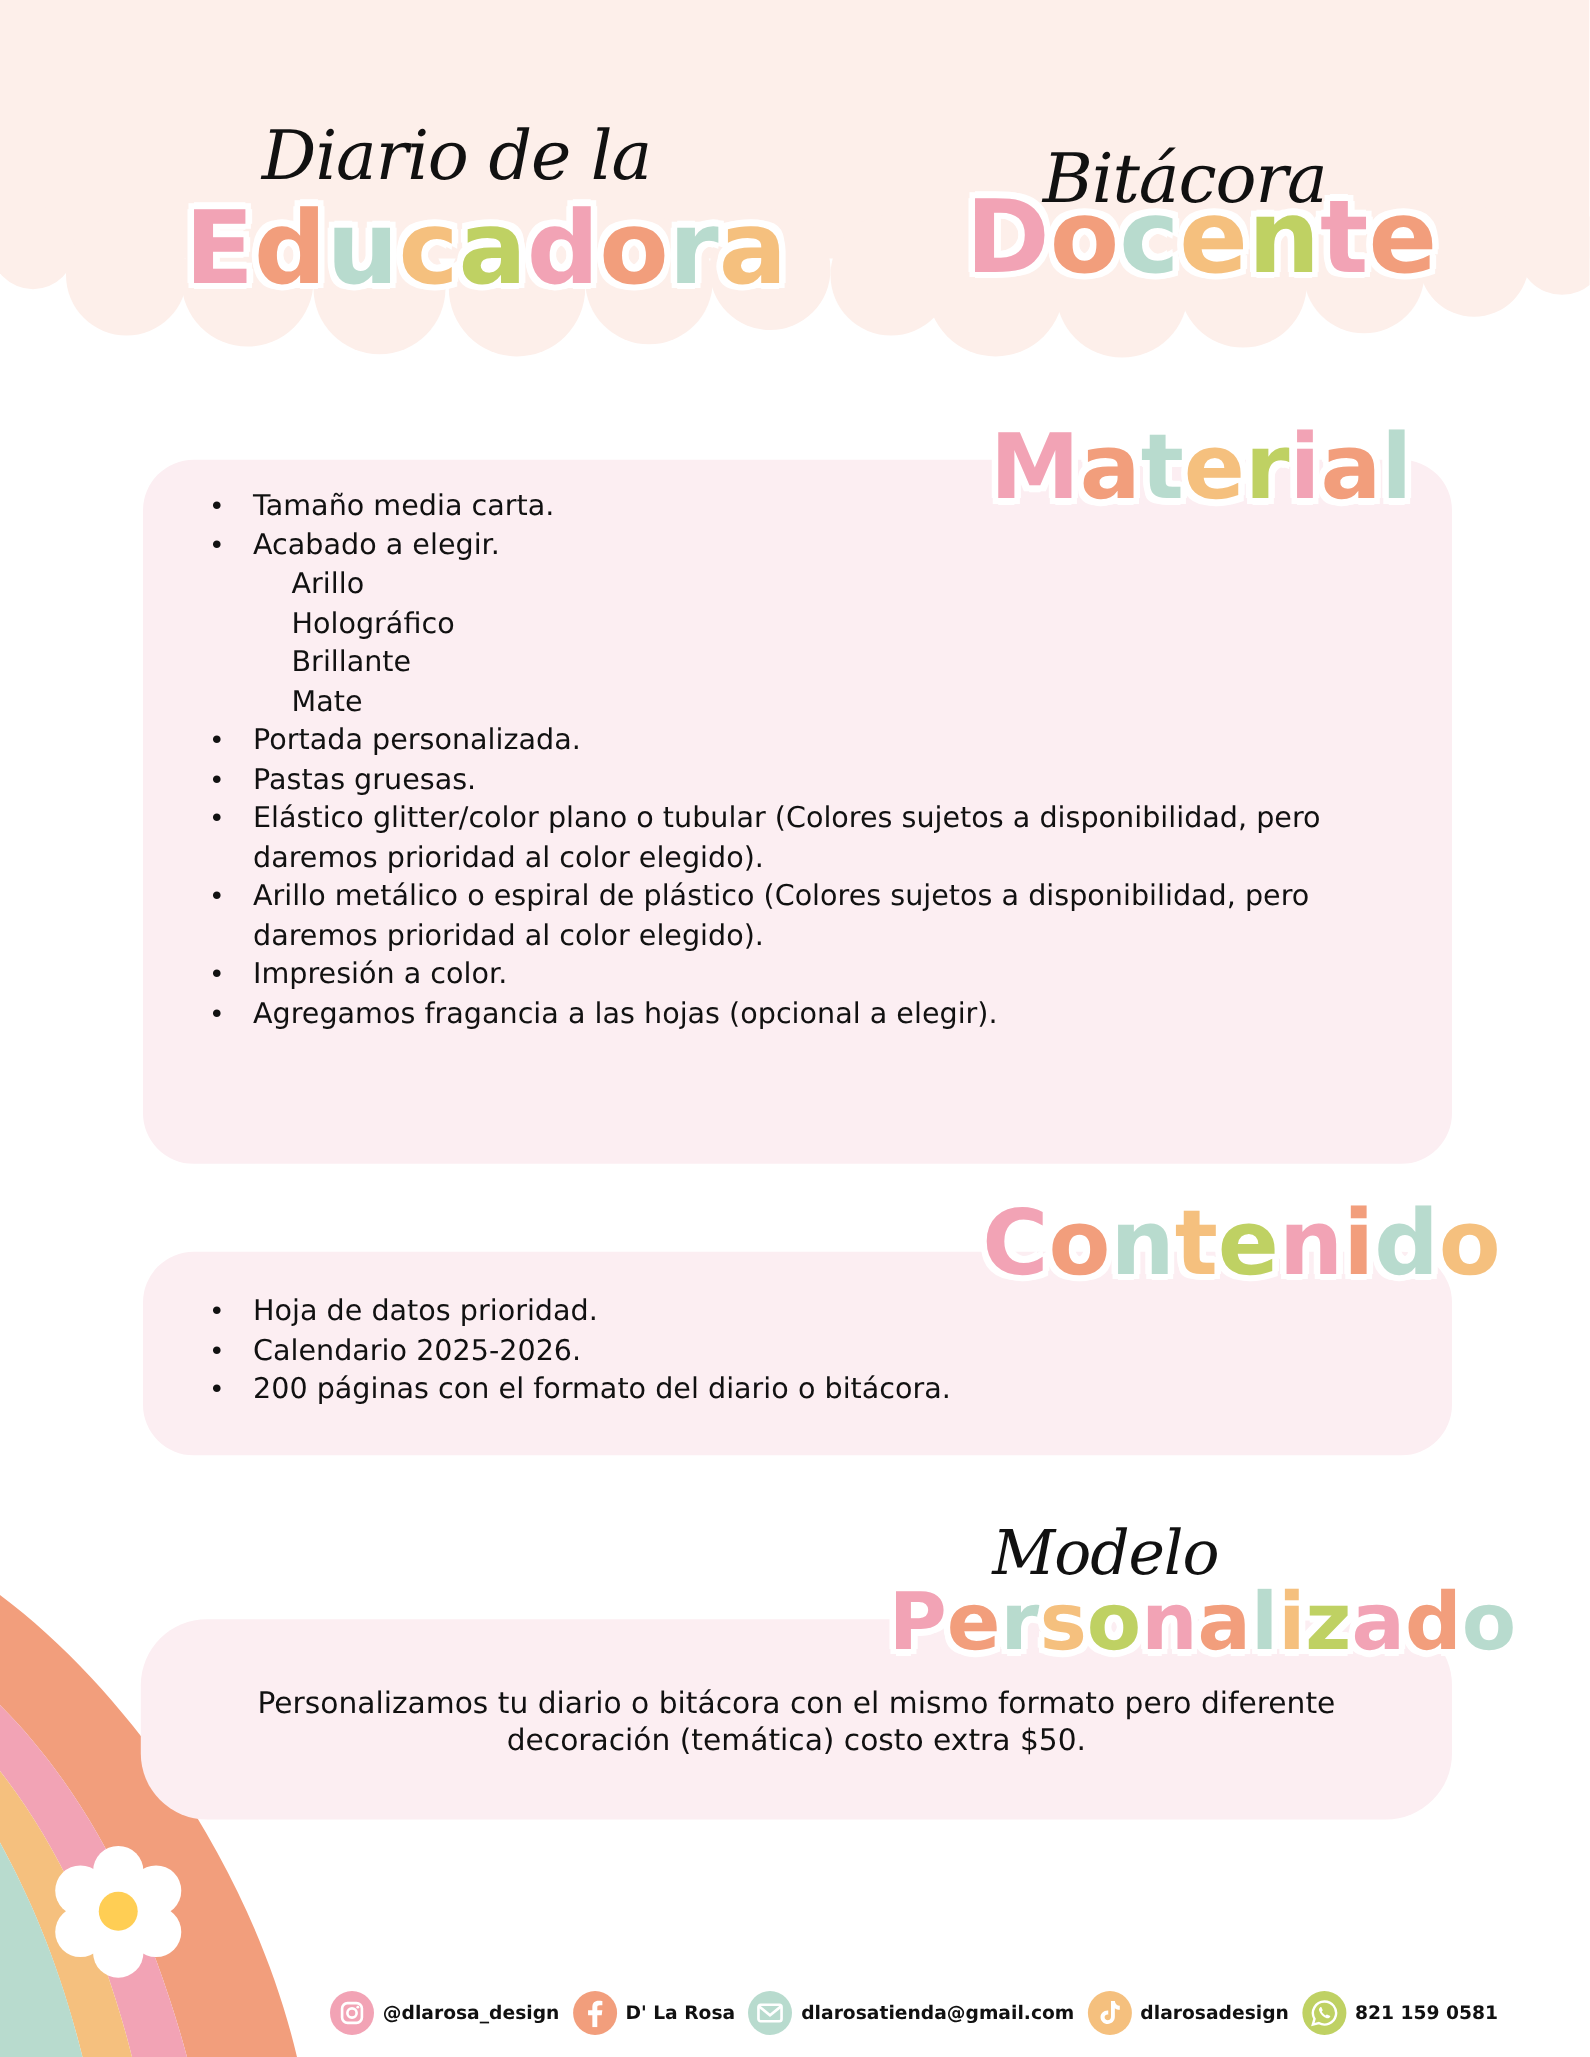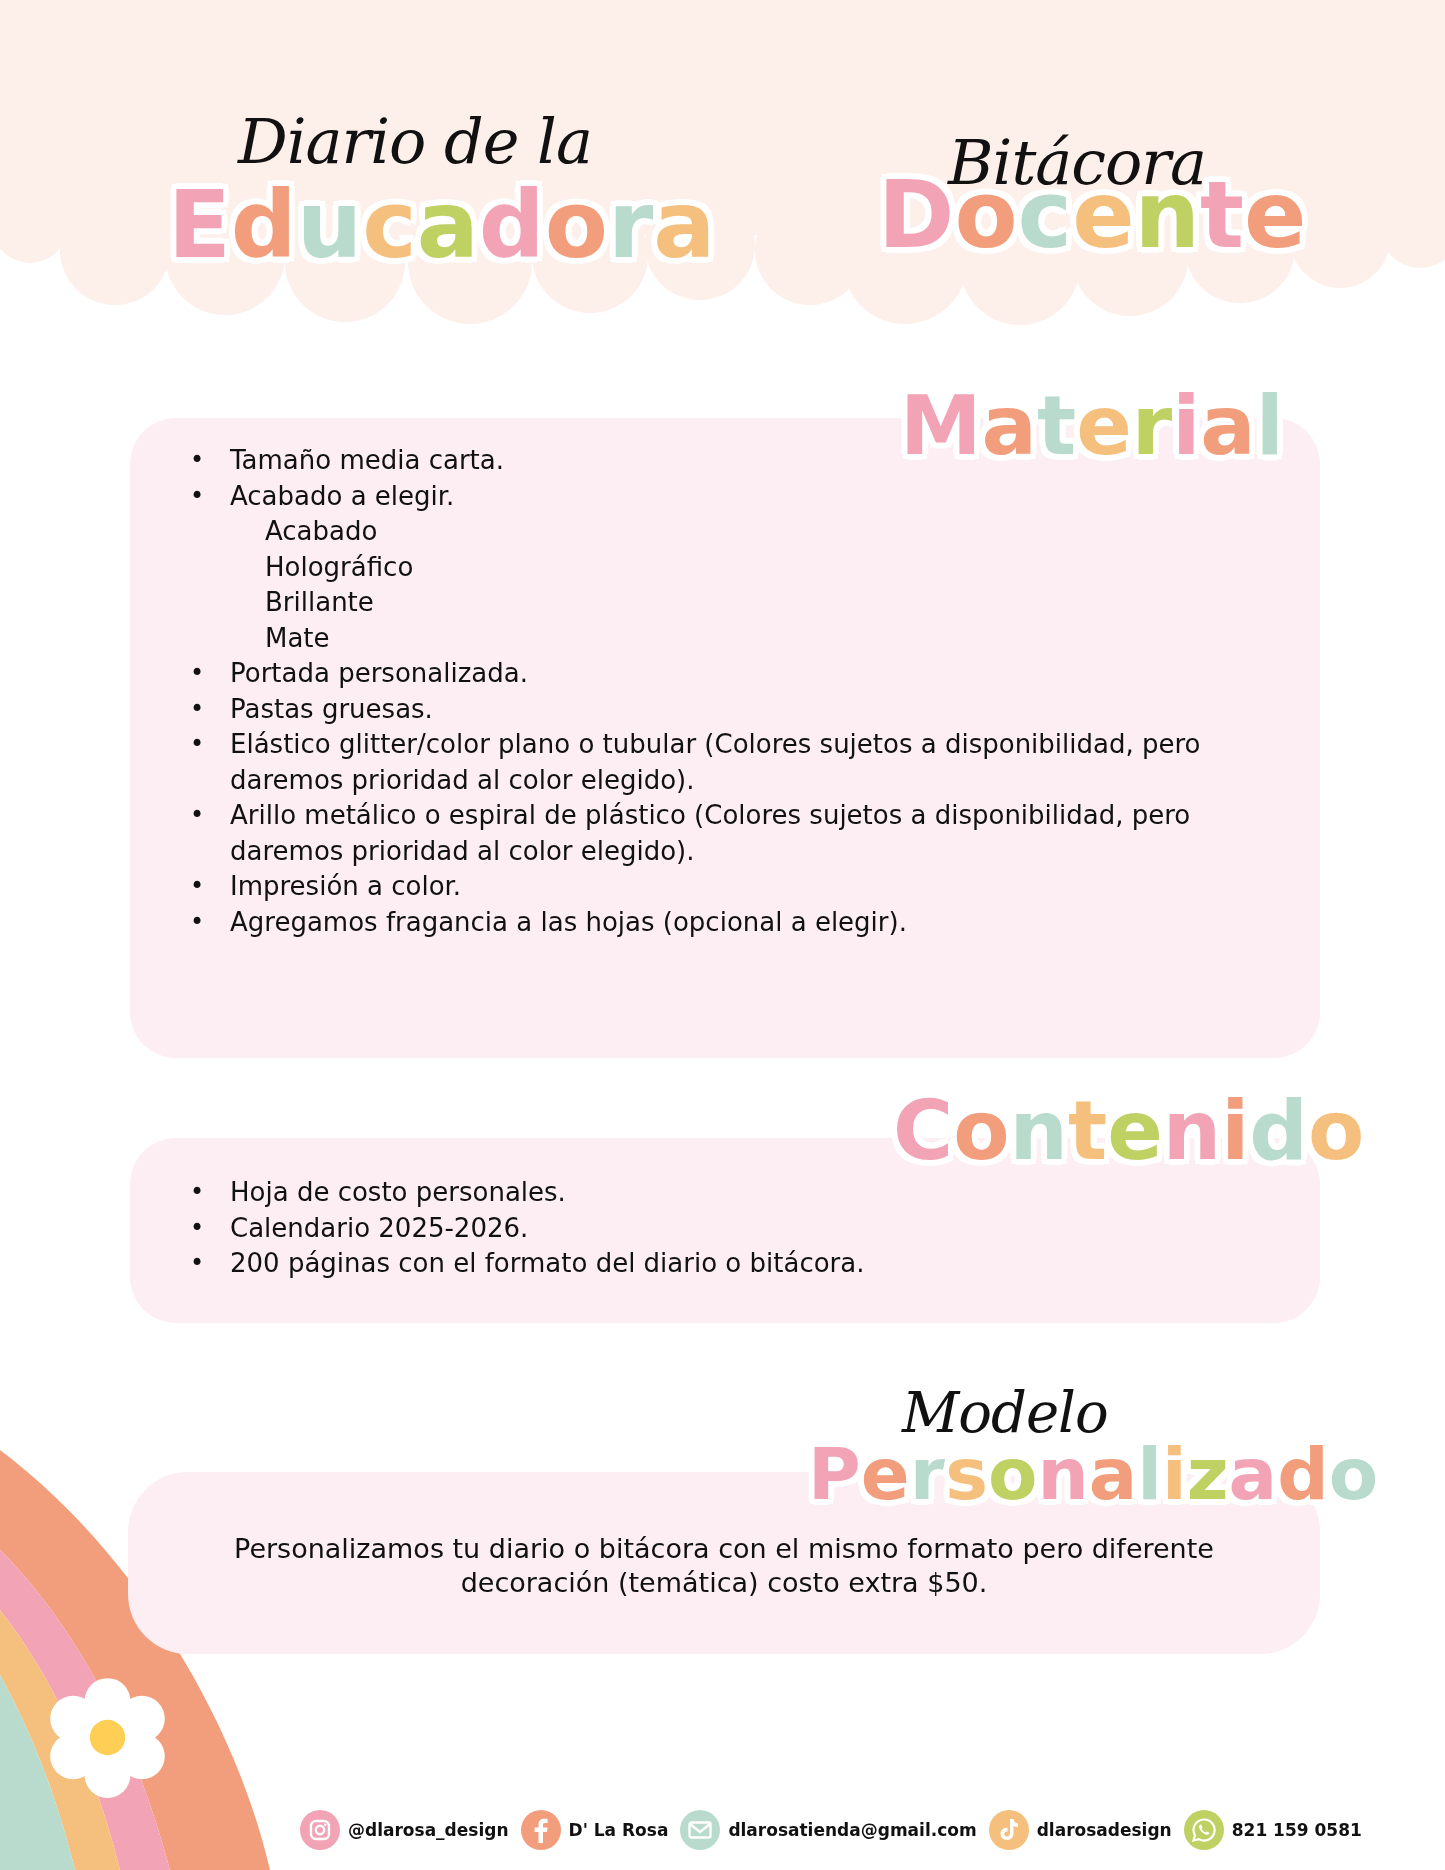--- a/index.html
+++ b/index.html
@@ -102,21 +102,21 @@
     <span style="color: rgb(245, 192, 126);">e</span>
     <span style="color: rgb(191, 209, 99);">r</span>
     <span style="color: rgb(242, 163, 181);">i</span>
     <span style="color: rgb(242, 158, 124);">a</span>
     <span style="color: rgb(184, 219, 206);">l</span>
   </div>
 
 <ul class="abs list" id="material-list" style="left:190px; top:443px; width:1070px;">
     <li class="bullet">Tamaño media carta.</li>
     <li class="bullet">Acabado a elegir.</li>
-    <li class="sub">Acabado</li>
+    <li class="sub">Arillo</li>
     <li class="sub">Holográfico</li>
     <li class="sub">Brillante</li>
     <li class="sub">Mate</li>
     <li class="bullet">Portada personalizada.</li>
     <li class="bullet">Pastas gruesas.</li>
     <li class="bullet">Elástico glitter/color plano o tubular (Colores sujetos a disponibilidad, pero daremos prioridad al color elegido).</li>
     <li class="bullet">Arillo metálico o espiral de plástico (Colores sujetos a disponibilidad, pero daremos prioridad al color elegido).</li>
     <li class="bullet">Impresión a color.</li>
     <li class="bullet">Agregamos fragancia a las hojas (opcional a elegir).</li>
   </ul>
@@ -128,21 +128,21 @@
     <span style="color: rgb(184, 219, 206);">n</span>
     <span style="color: rgb(245, 192, 126);">t</span>
     <span style="color: rgb(191, 209, 99);">e</span>
     <span style="color: rgb(242, 163, 181);">n</span>
     <span style="color: rgb(242, 158, 124);">i</span>
     <span style="color: rgb(184, 219, 206);">d</span>
     <span style="color: rgb(245, 192, 126);">o</span>
   </div>
 
 <ul class="abs list" id="contenido-list" style="left: 190px; top: 1175px; width: 1070px; line-height: 34px;">
-    <li class="bullet">Hoja de costo personales.</li>
+    <li class="bullet">Hoja de datos prioridad.</li>
     <li class="bullet">Calendario 2025-2026.</li>
     <li class="bullet">200 páginas con el formato del diario o bitácora.</li>
   </ul>
 
 <svg class="abs" style="left:0; top:1450px;" width="320" height="420" viewBox="0 0 320 420">
   <path d="M0 0 C 120 90, 230 250, 270 420 L 170 420 C 135 290, 80 180, 0 100 Z" fill="#F29E7C"></path>
   <path d="M0 100 C 80 180, 135 290, 170 420 L 120 420 C 95 320, 55 230, 0 160 Z" fill="#F2A3B5"></path>
   <path d="M0 160 C 55 230, 95 320, 120 420 L 75 420 C 55 340, 30 280, 0 225 Z" fill="#F5C07E"></path>
   <path d="M0 225 C 30 280, 55 340, 75 420 L 0 420 Z" fill="#B8DBCE"></path>
 </svg>

